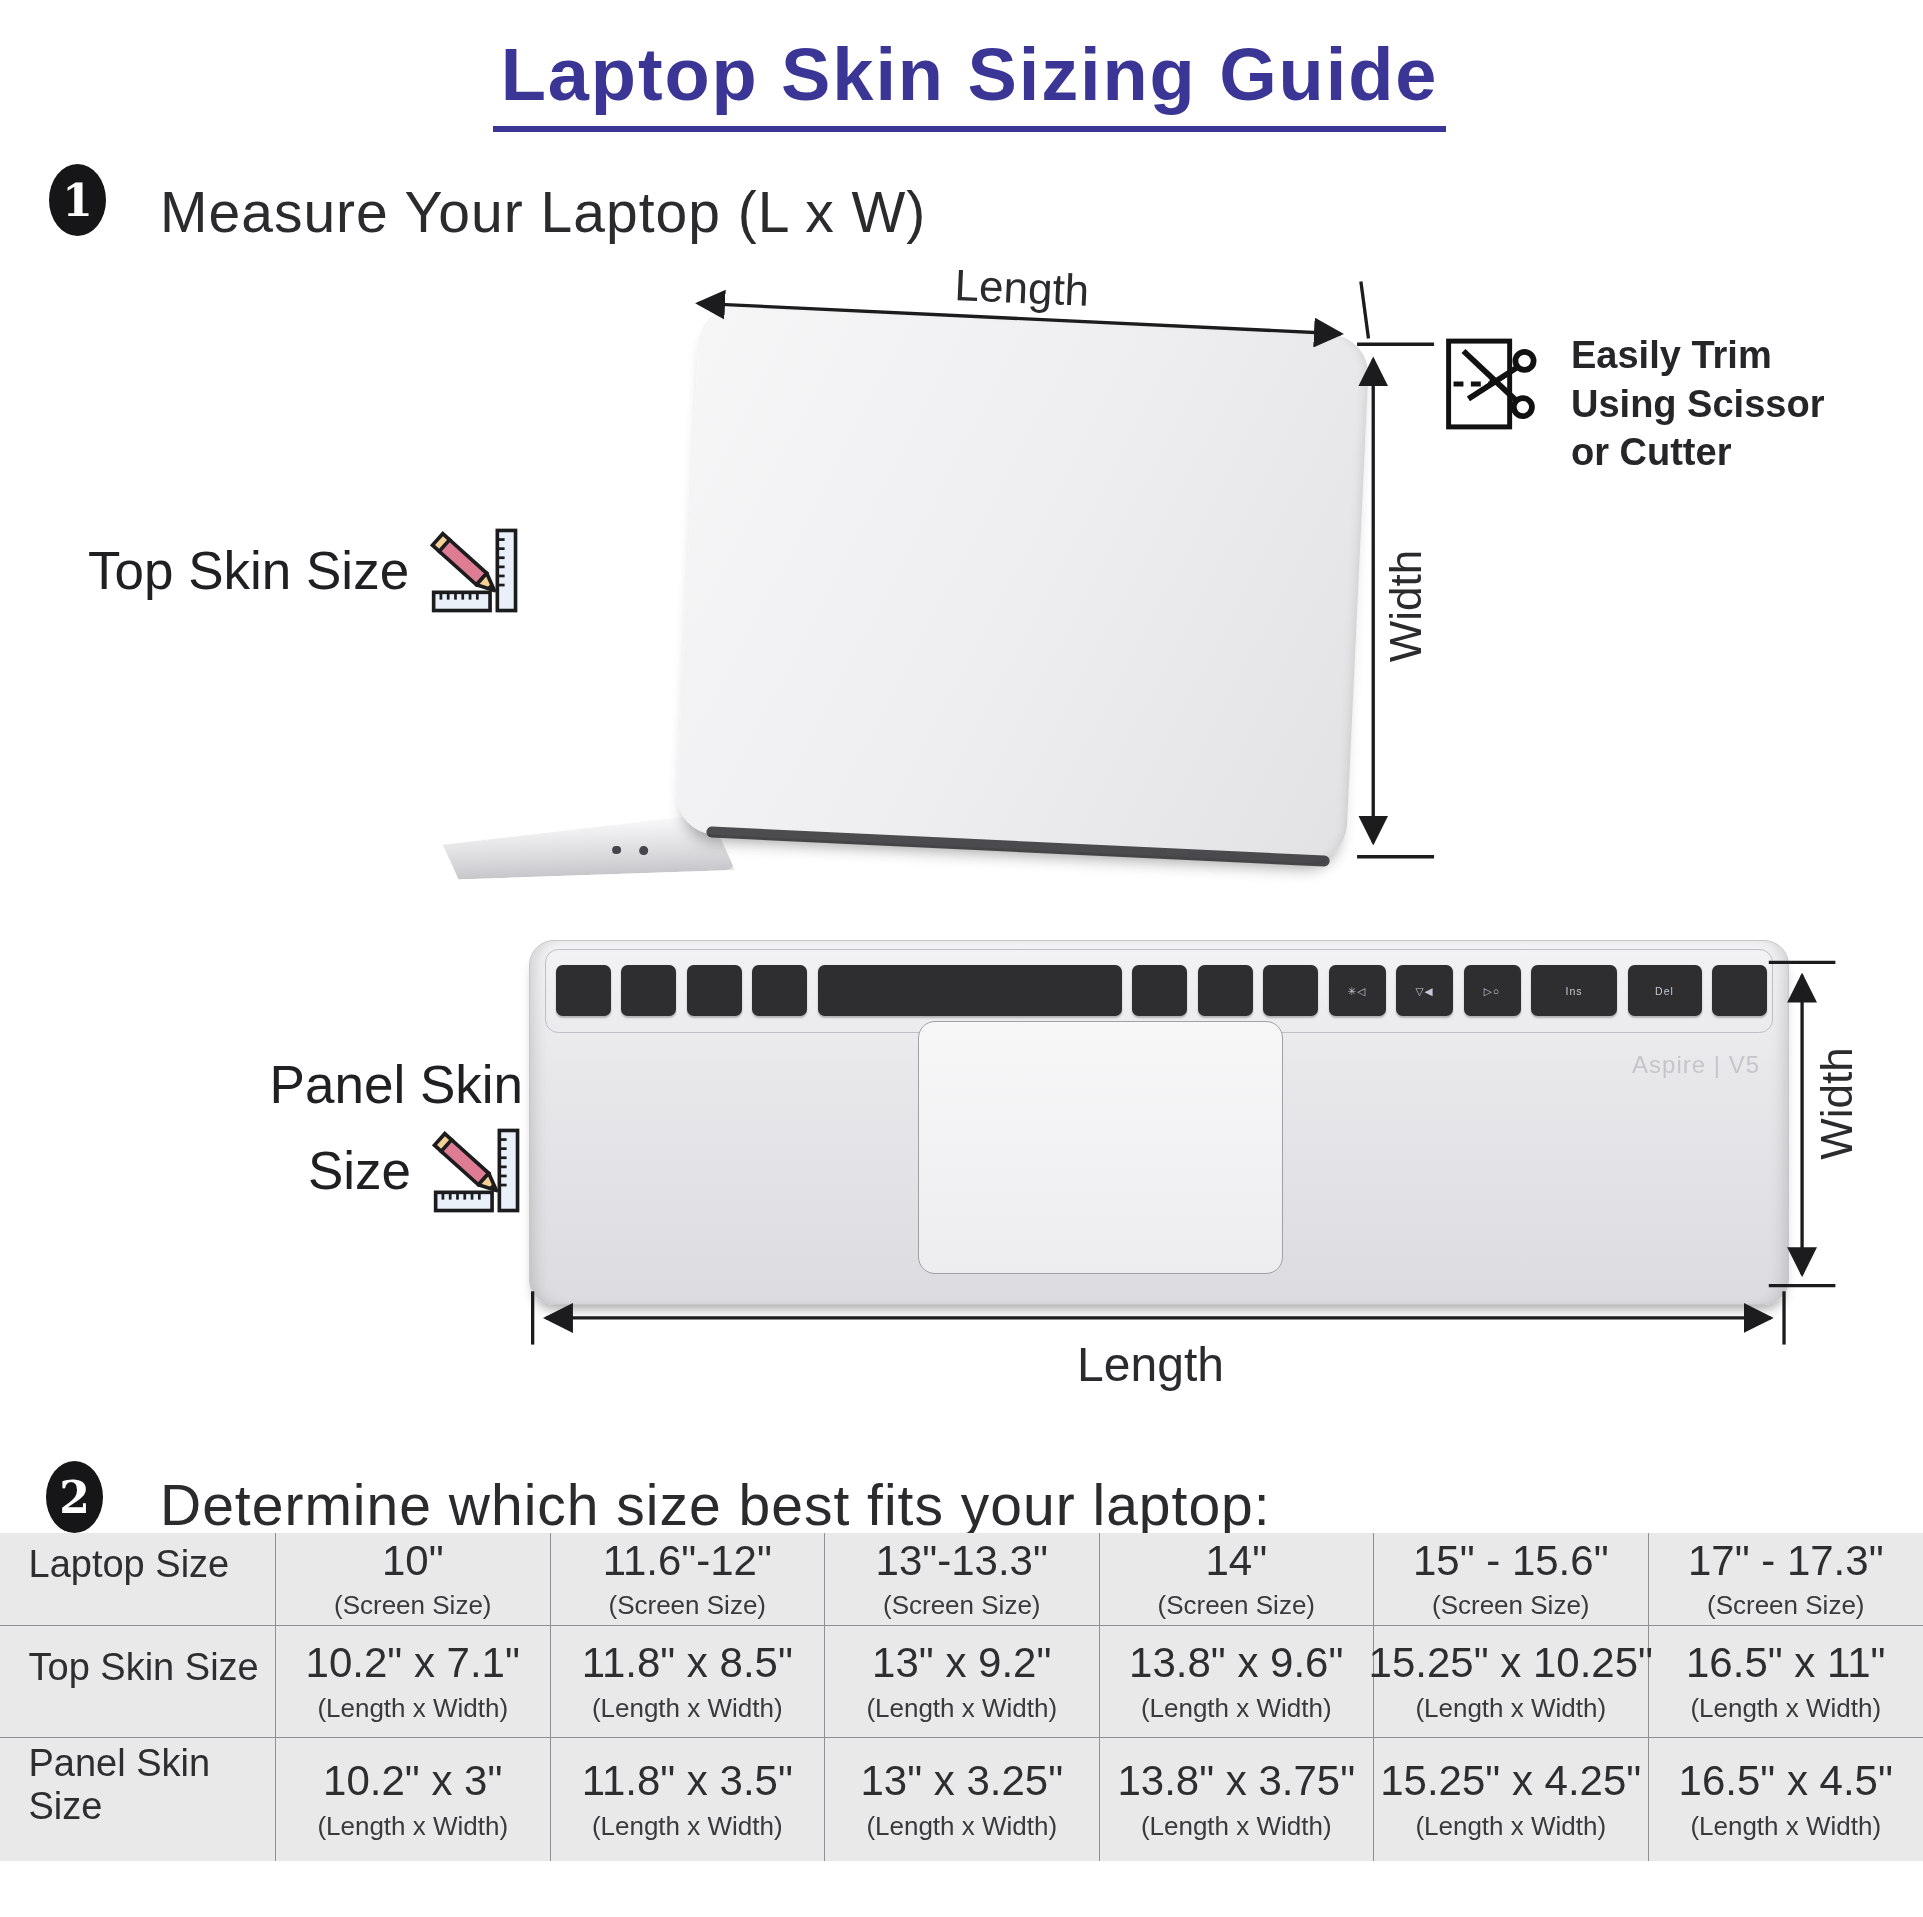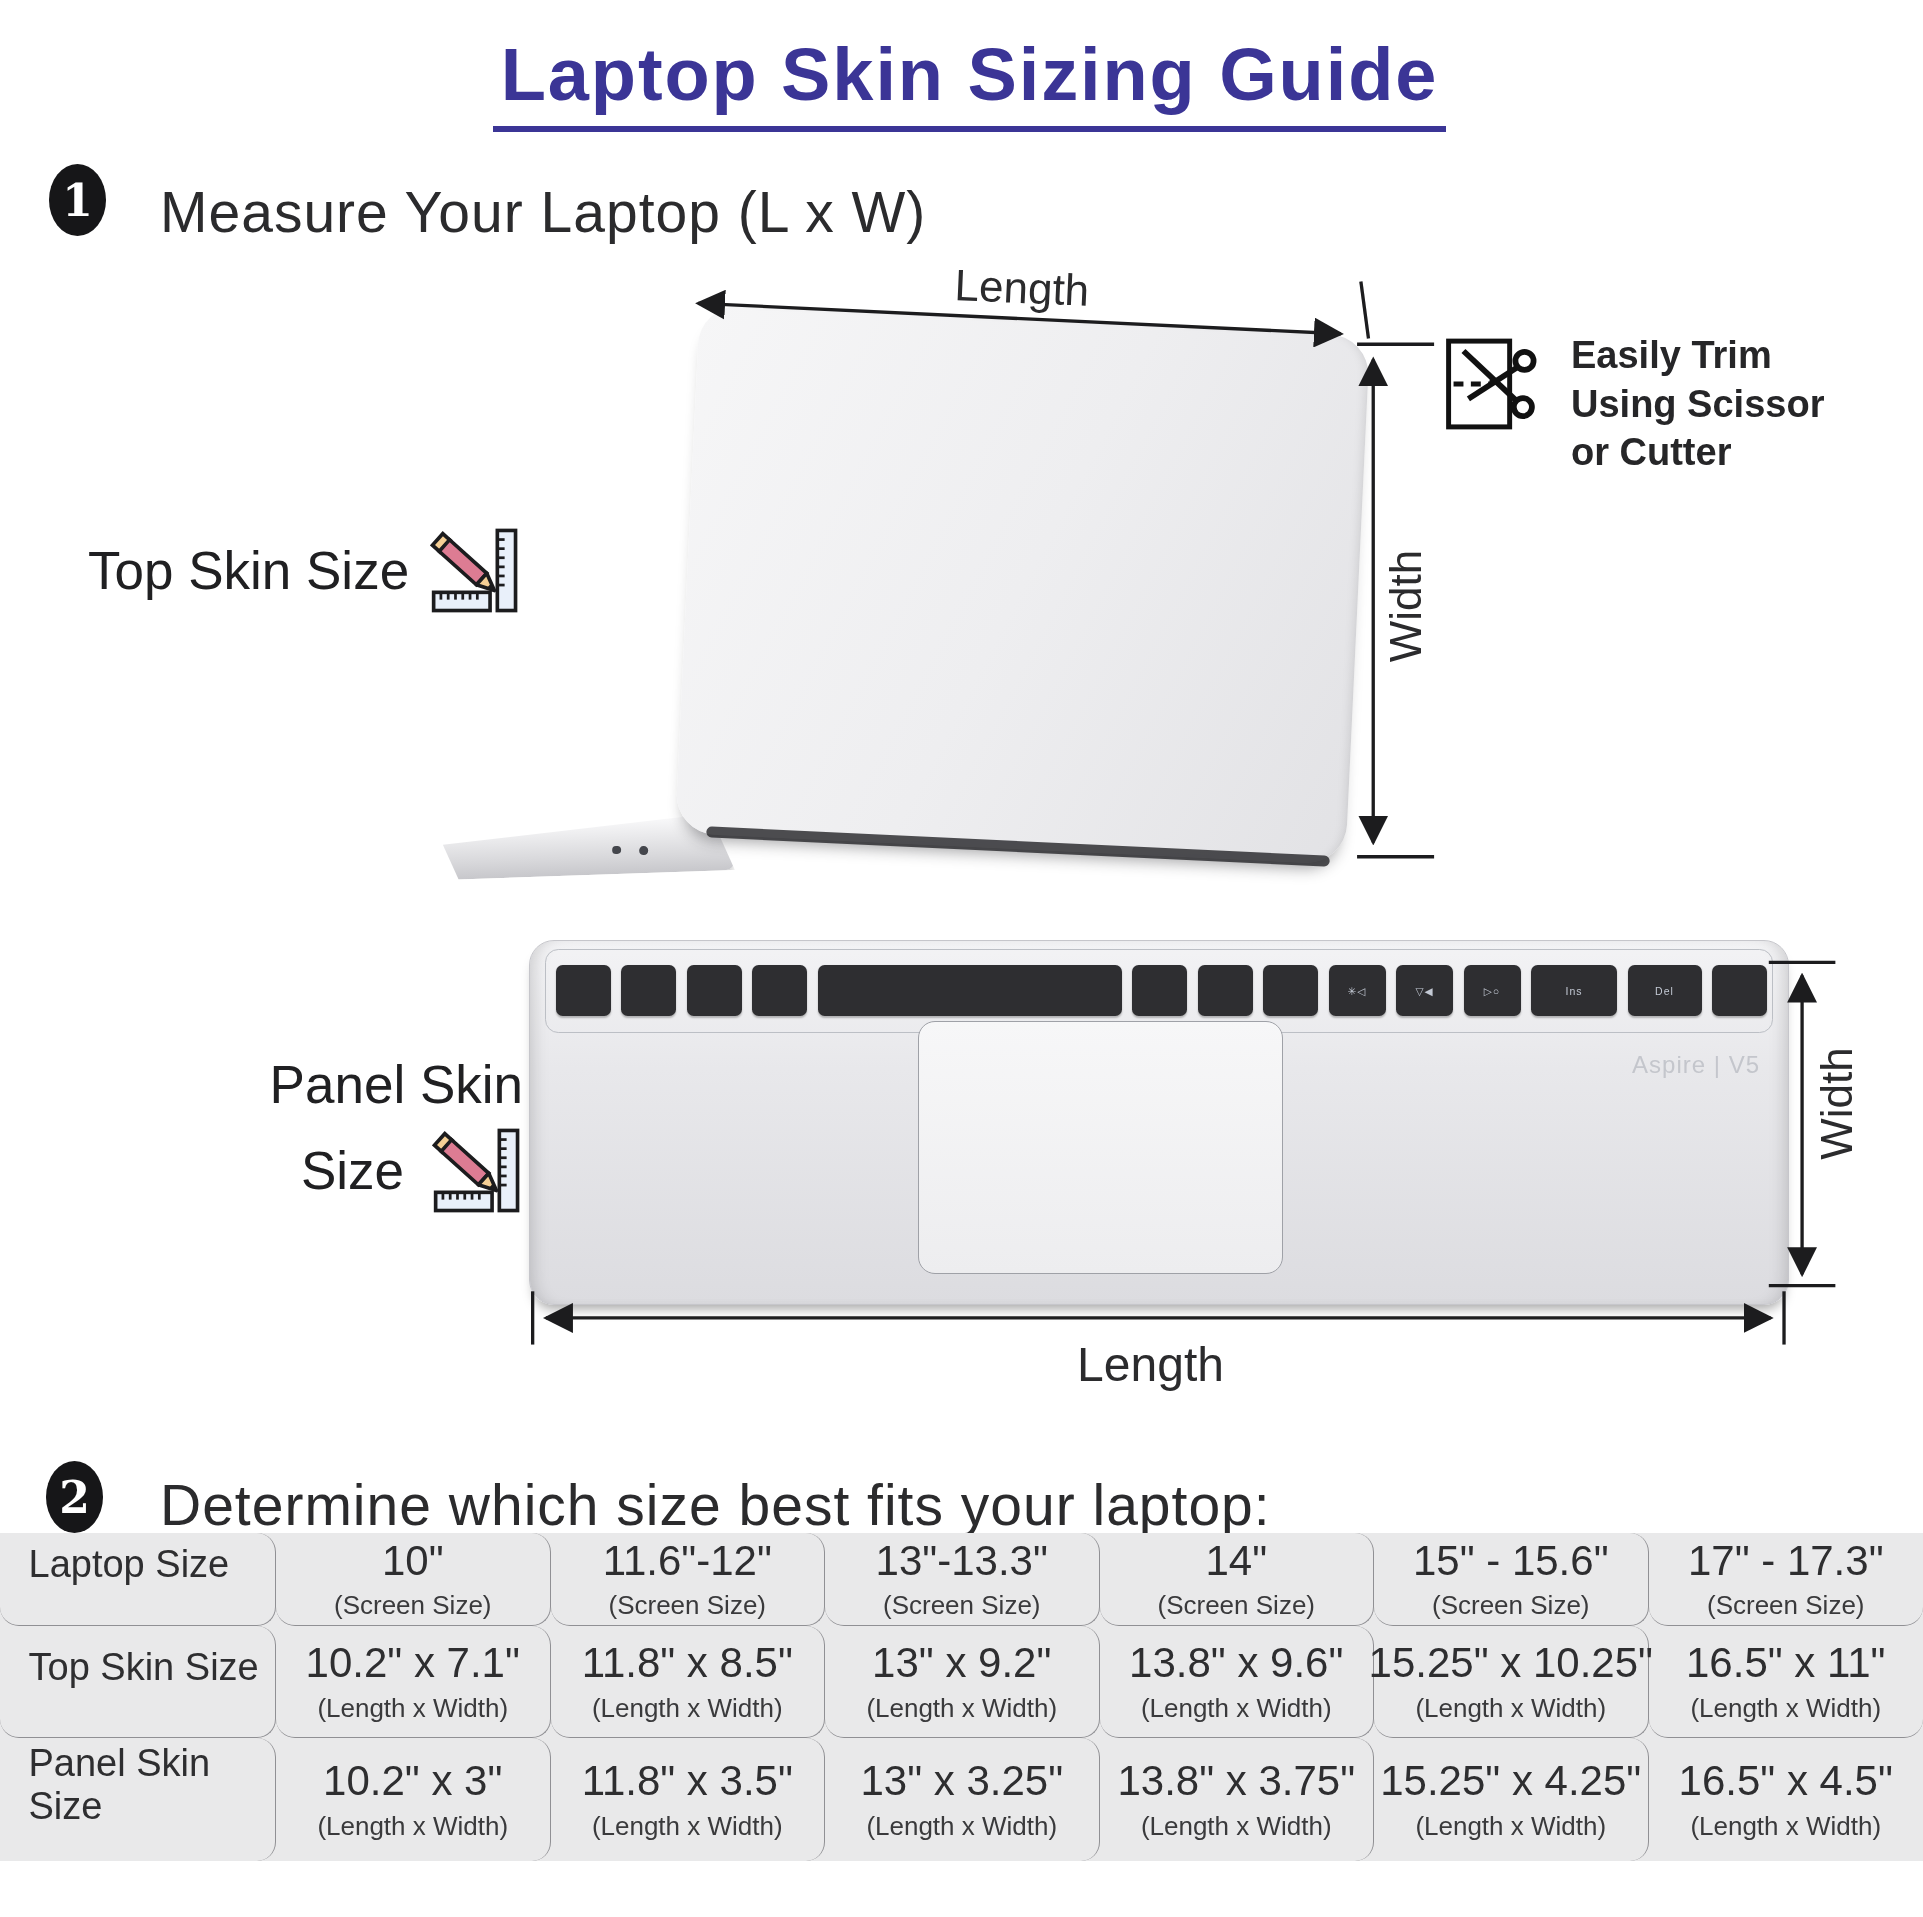--- a/index.html
+++ b/index.html
@@ -51,21 +51,21 @@
   .trackpad{position:absolute;left:388px;top:80px;width:363px;height:251px;
             border:1.9px solid #9fa1a7;border-radius:17px;
             background:linear-gradient(180deg,#f7f7f8,#ededef);}
   .brand{position:absolute;right:28px;top:110px;font-size:24px;color:#c4c6cc;letter-spacing:1px;}
 
   
   .size-table{left:0;top:1533px;width:1923px;height:328px;background:#e9e9ea;
               display:grid;grid-template-columns:276px repeat(6,1fr);
               grid-template-rows:93px 112px 123px;}
   .cell{display:flex;flex-direction:column;align-items:center;justify-content:center;
-        gap:5.7px;border-right:1.9px solid #909094;min-width:0;border-radius:19px;}
+        gap:5.7px;border-right:1.9px solid #909094;min-width:0;}
   .cell.last{border-right:none;}
   .cell.hb{border-bottom:1.9px solid #909094;}
   .cell .main{font-size:42px;color:#2e2e30;white-space:nowrap;}
   .cell .sub{font-size:26px;color:#3a3a3c;white-space:nowrap;}
   .rh{align-items:flex-start;justify-content:center;padding-left:28.5px;padding-bottom:28.5px;
       font-size:38px;color:#2e2e30;}
 </style>
 </head>
 <body>
 
@@ -152,21 +152,21 @@
         <div class="key" style="width: 86px;">Ins</div>
         <div class="key" style="width: 74px;">Del</div>
         <div class="key" style="width: 55px;"></div>
       </div>
     <div class="trackpad"></div>
     <div class="brand">Aspire | V5</div>
   </div>
 
   <div class="abs" style="left:76px;top:1054px;width:447px;text-align:right;">
     <div class="skin-label">Panel Skin</div>
-    <div style="display:flex;justify-content:flex-end;align-items:center;gap:28px;margin-top:9.5px;">
+    <div style="display:flex;justify-content:flex-end;align-items:center;gap:21px;margin-top:9.5px;">
       <span class="skin-label">Size</span>
       <svg width="91" height="91" viewBox="0 0 100 100">
         <rect x="74" y="6" width="20" height="88" fill="#e9f0fa" stroke="#1c1c1e" stroke-width="4"></rect>
         <g stroke="#1c1c1e" stroke-width="3">
           <line x1="74" y1="16" x2="82" y2="16"></line>
             <line x1="74" y1="26" x2="82" y2="26"></line>
           <line x1="74" y1="36" x2="82" y2="36"></line>
             <line x1="74" y1="46" x2="82" y2="46"></line>
           <line x1="74" y1="56" x2="82" y2="56"></line>
             <line x1="74" y1="66" x2="82" y2="66"></line>

